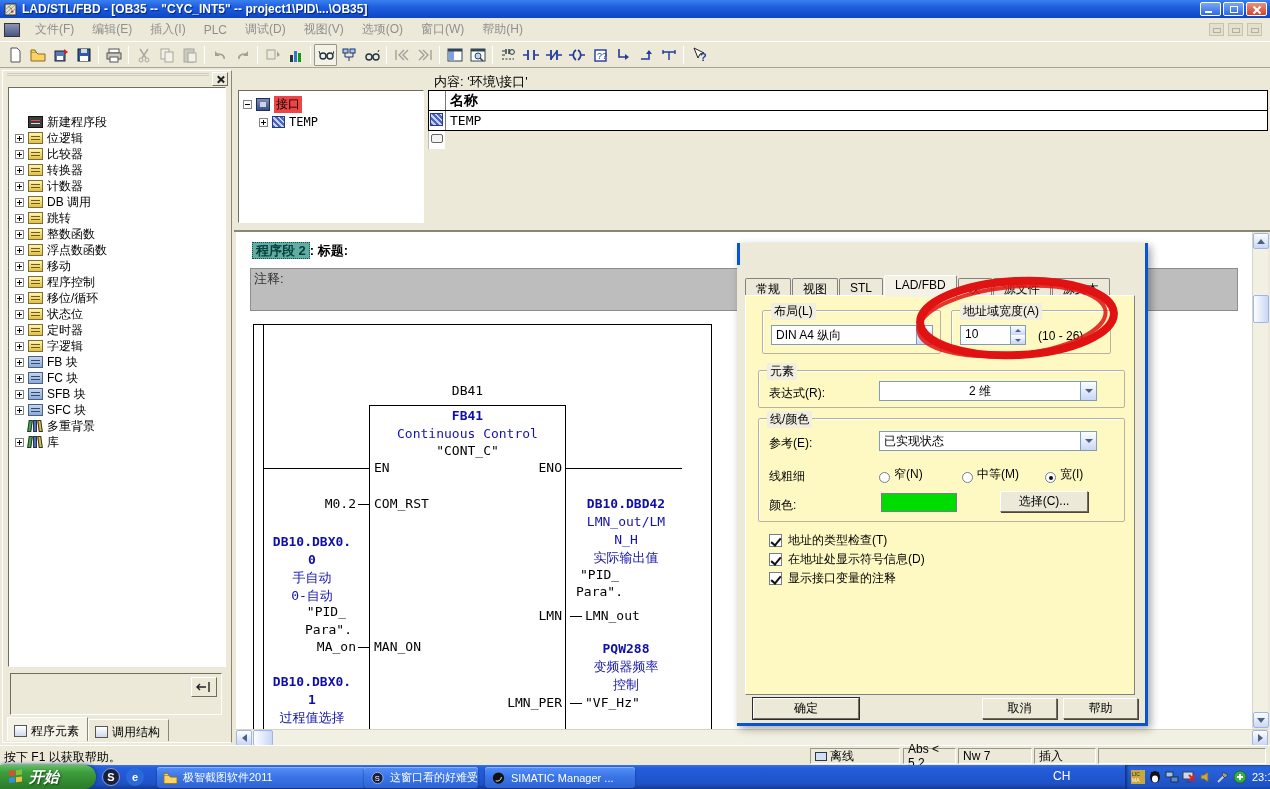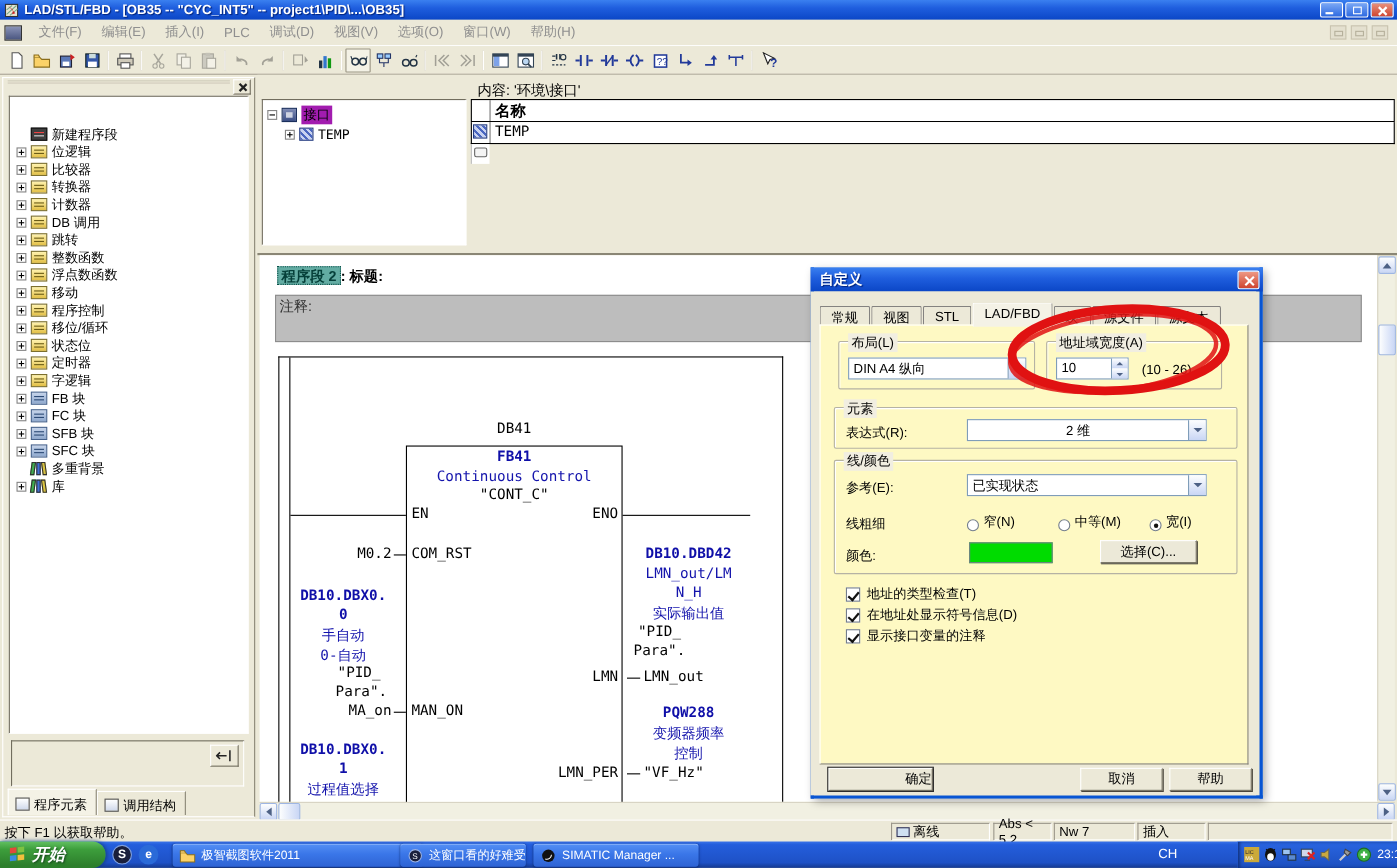--- a/index.html
+++ b/index.html
@@ -80,21 +80,21 @@
   
   .toppanes{position:absolute;left:234px;top:68px;width:1036px;height:164px;background:#ECE9D8;
     border-bottom:2px solid #8a8675;}
   .ifpane{position:absolute;left:4px;top:22px;width:186px;height:133px;background:#fff;
     border:1px solid #716d5e;border-color:#716d5e #fff #fff #716d5e;padding:4px 2px;}
   .ifrow{display:flex;align-items:center;height:18px;}
   .ificon{width:14px;height:13px;border:1px solid #1a2f5c;background:linear-gradient(#7e8bb4,#3c4f86);margin-right:4px;position:relative;}
   .ificon::after{content:"";position:absolute;left:3px;top:3px;width:6px;height:5px;background:#cfd4e2;}
   .hatch{width:13px;height:12px;margin-right:4px;border:1px solid #223a80;
     background:repeating-linear-gradient(45deg,#4a66c0 0 2px,#c8d2f0 2px 4px);}
-  .iflabel{background:#a21caf;padding:0 2px;}
+  .iflabel{background:#ef4444;padding:0 2px;}
   .conthdr{position:absolute;left:200px;top:5px;font-size:13px;}
   .nametable{position:absolute;left:194px;top:22px;width:840px;}
   .nt-head{display:flex;border:1px solid #000;background:#fff;height:21px;}
   .nt-c0{width:17px;border-right:1px solid #777;flex:none;position:relative;}
   .nt-name{padding:1px 4px;font-weight:bold;font-size:14px;}
   .nt-row{display:flex;border:1px solid #000;border-top:none;background:#fff;height:20px;}
   .rowmark{position:absolute;left:1px;top:2px;width:13px;height:13px;border:1px solid #223a80;
     background:repeating-linear-gradient(45deg,#4a66c0 0 2px,#c8d2f0 2px 4px);}
   .nt-temp{padding:2px 4px;font-size:13px;}
   .nt-iconrow{width:17px;height:18px;position:relative;background:#fff;border-left:1px solid #bbb;}
@@ -682,27 +682,20 @@
     <span class="sbtn" style="left:0;top:0;">
         <i class="arr lf"></i>
       </span>
     <span class="sthumb" style="left:17px;top:0;width:20px;height:16px;"></span>
     <span class="sbtn" style="right:0;top:0;">
         <i class="arr rt"></i>
       </span>
   </div>
 
   <div class="dlg">
-    <div class="dlg-title">
-      <span>自定义</span>
-      <span class="dlg-close">
-          <i style="transform:rotate(45deg)"></i>
-          <b style="transform:rotate(-45deg)"></b>
-        </span>
-    </div>
     <div class="dlg-body">
       <div class="tabs">
         <span class="tab">常规</span>
         <span class="tab">视图</span>
         <span class="tab">STL</span>
         <span class="tab on">LAD/FBD</span>
         <span class="tab">块</span>
         <span class="tab">源文件</span>
         <span class="tab">源文本</span>
       </div>
@@ -775,21 +768,21 @@
           </div>
         <div class="chk" style="left:23px;top:255px;">
             <span class="cbox"></span>
             <span>在地址处显示符号信息(D)</span>
           </div>
         <div class="chk" style="left:23px;top:274px;">
             <span class="cbox"></span>
             <span>显示接口变量的注释</span>
           </div>
       </div>
-      <span class="dbtn def" style="left:16px;top:433px;width:95px;justify-content:flex-end;">
+      <span class="dbtn def" style="left:16px;top:433px;width:106px;">
           <span>确定</span>
         </span>
       <span class="dbtn" style="left:245px;top:433px;width:75px;">
           <span>取消</span>
         </span>
       <span class="dbtn" style="left:326px;top:433px;width:75px;">
           <span>帮助</span>
         </span>
     </div>
   </div>

